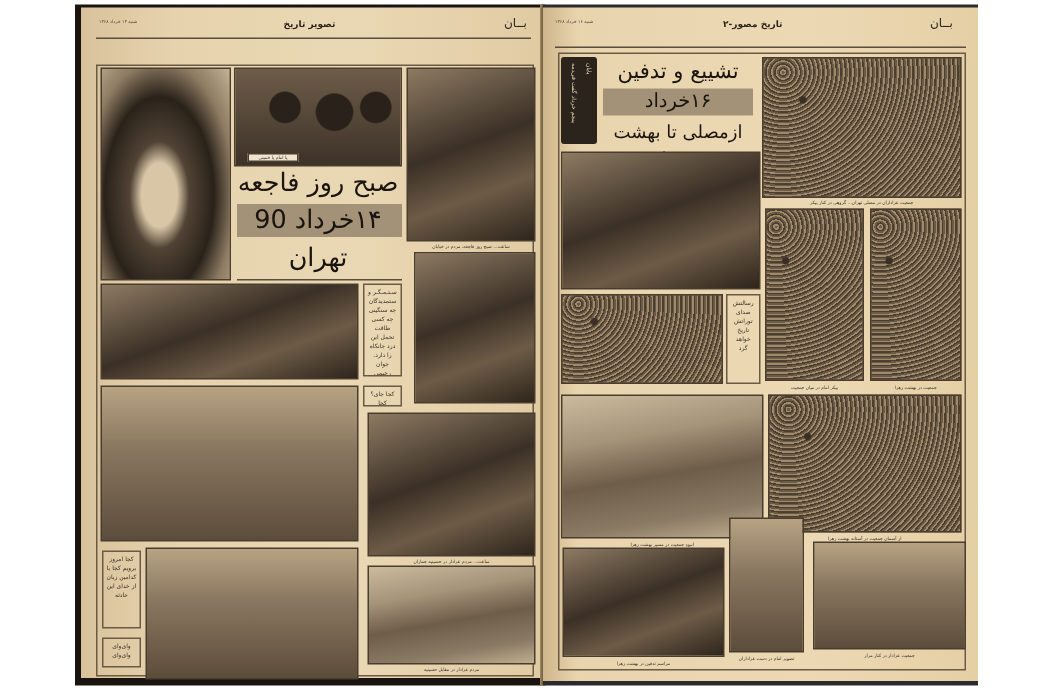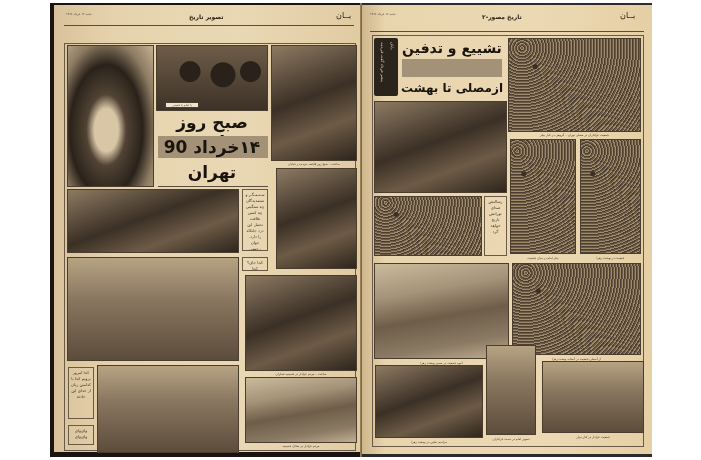--- a/index.html
+++ b/index.html
@@ -25,21 +25,21 @@
       radial-gradient(circle at 20% 30%, #3a2f24 0 2px, transparent 3px),
       repeating-radial-gradient(circle at 10% 10%, #6b5a45 0 1px, #a08a6c 1px 2px, #4d3f30 2px 3px),
       #7a6752; }
   .photo.dark { background: linear-gradient(160deg, #8d7a62 0%, #3b3026 45%, #6d5b46 70%, #2e251c 100%); }
   .photo.light { background: linear-gradient(180deg, #b7a383 0%, #8a7760 40%, #5c4c3b 100%); }
   .photo.field { background: linear-gradient(170deg, #cbbb9c 0%, #a5937a 30%, #6e5d48 55%, #8a7963 80%, #bfae8f 100%); }
   .photo.portrait { background: radial-gradient(ellipse at 45% 60%, #d8c6a6 0 18%, #514335 30%, #2a221a 55%, #8c7a62 75%, #c5b293 100%); }
   .photo.women { background: radial-gradient(circle at 30% 40%, #2a221a 0 10px, transparent 11px), radial-gradient(circle at 60% 45%, #2a221a 0 12px, transparent 13px), radial-gradient(circle at 85% 40%, #2a221a 0 10px, transparent 11px), linear-gradient(180deg, #6d5c48, #3d3228); }
 
   .caption { position: absolute; font-size: 3px; color: #3a3026; text-align: center; white-space: nowrap; overflow: hidden; }
-  .headline { position: absolute; text-align: center; font-weight: bold; color: #1a140f; direction: rtl; font-family: "DejaVu Sans", sans-serif; }
+  .headline { position: absolute; text-align: center; font-weight: normal; color: #1a140f; direction: rtl; font-family: "DejaVu Sans", sans-serif; }
   .hl-band { position: absolute; background: #a39277; }
   .sidebox { position: absolute; border: 1px solid #6a5a45; font-size: 4px; line-height: 6px; color: #3a3026; text-align: center; direction: rtl; padding: 2px; overflow: hidden; }
   .darkbox { position: absolute; background: #2b241d; border-radius: 2px; }
   .darkbox .lbl { position: absolute; color: #e7d6b3; font-size: 4px; writing-mode: vertical-rl; }
   .tag { position: absolute; background: #efe4cd; border: 1px solid #4a3d2e; font-size: 3px; color: #333; text-align: center; }
 </style>
 </head>
 <body>
 
 <div class="scan">
@@ -99,20 +99,21 @@
       <div class="rule" style="left:8px;top:26px;width:274px;"></div>
       <div class="frame" style="left:10px;top:30px;width:272px;height:412px;"></div>
 
       <div class="darkbox" style="left:12px;top:33px;width:24px;height:58px;">
         <span class="lbl" style="right:3px;top:4px;">پایان</span>
         <span class="lbl" style="right:13px;top:4px;">پنجم خرداد گفت فی‌دمه</span>
       </div>
 
       <div class="headline" style="left:38px;top:34px;width:104px;font-size:14px;line-height:18px;">تشییع و تدفین</div>
       <div class="hl-band" style="left:40px;top:54px;width:100px;height:18px;"></div>
+      <div class="headline" style="left:38px;top:54px;width:104px;font-size:13px;line-height:18px;">۱۶خرداد</div>
       <div class="headline" style="left:38px;top:74px;width:104px;font-size:12px;line-height:18px;">ازمصلی تا بهشت زهرا</div>
 
       <div class="photo crowd" style="left:146px;top:33px;width:133px;height:94px;"></div>
       <div class="caption" style="left:146px;top:128px;width:133px;">جمعیت عزاداران در مصلی تهران... گروهی در کنار پیکر</div>
 
       <div class="photo dark" style="left:12px;top:96px;width:133px;height:92px;"></div>
 
       <div class="photo crowd" style="left:148px;top:134px;width:66px;height:115px;"></div>
       <div class="photo crowd" style="left:218px;top:134px;width:61px;height:115px;"></div>
       <div class="caption" style="left:148px;top:251px;width:66px;">پیکر امام در میان جمعیت</div>

